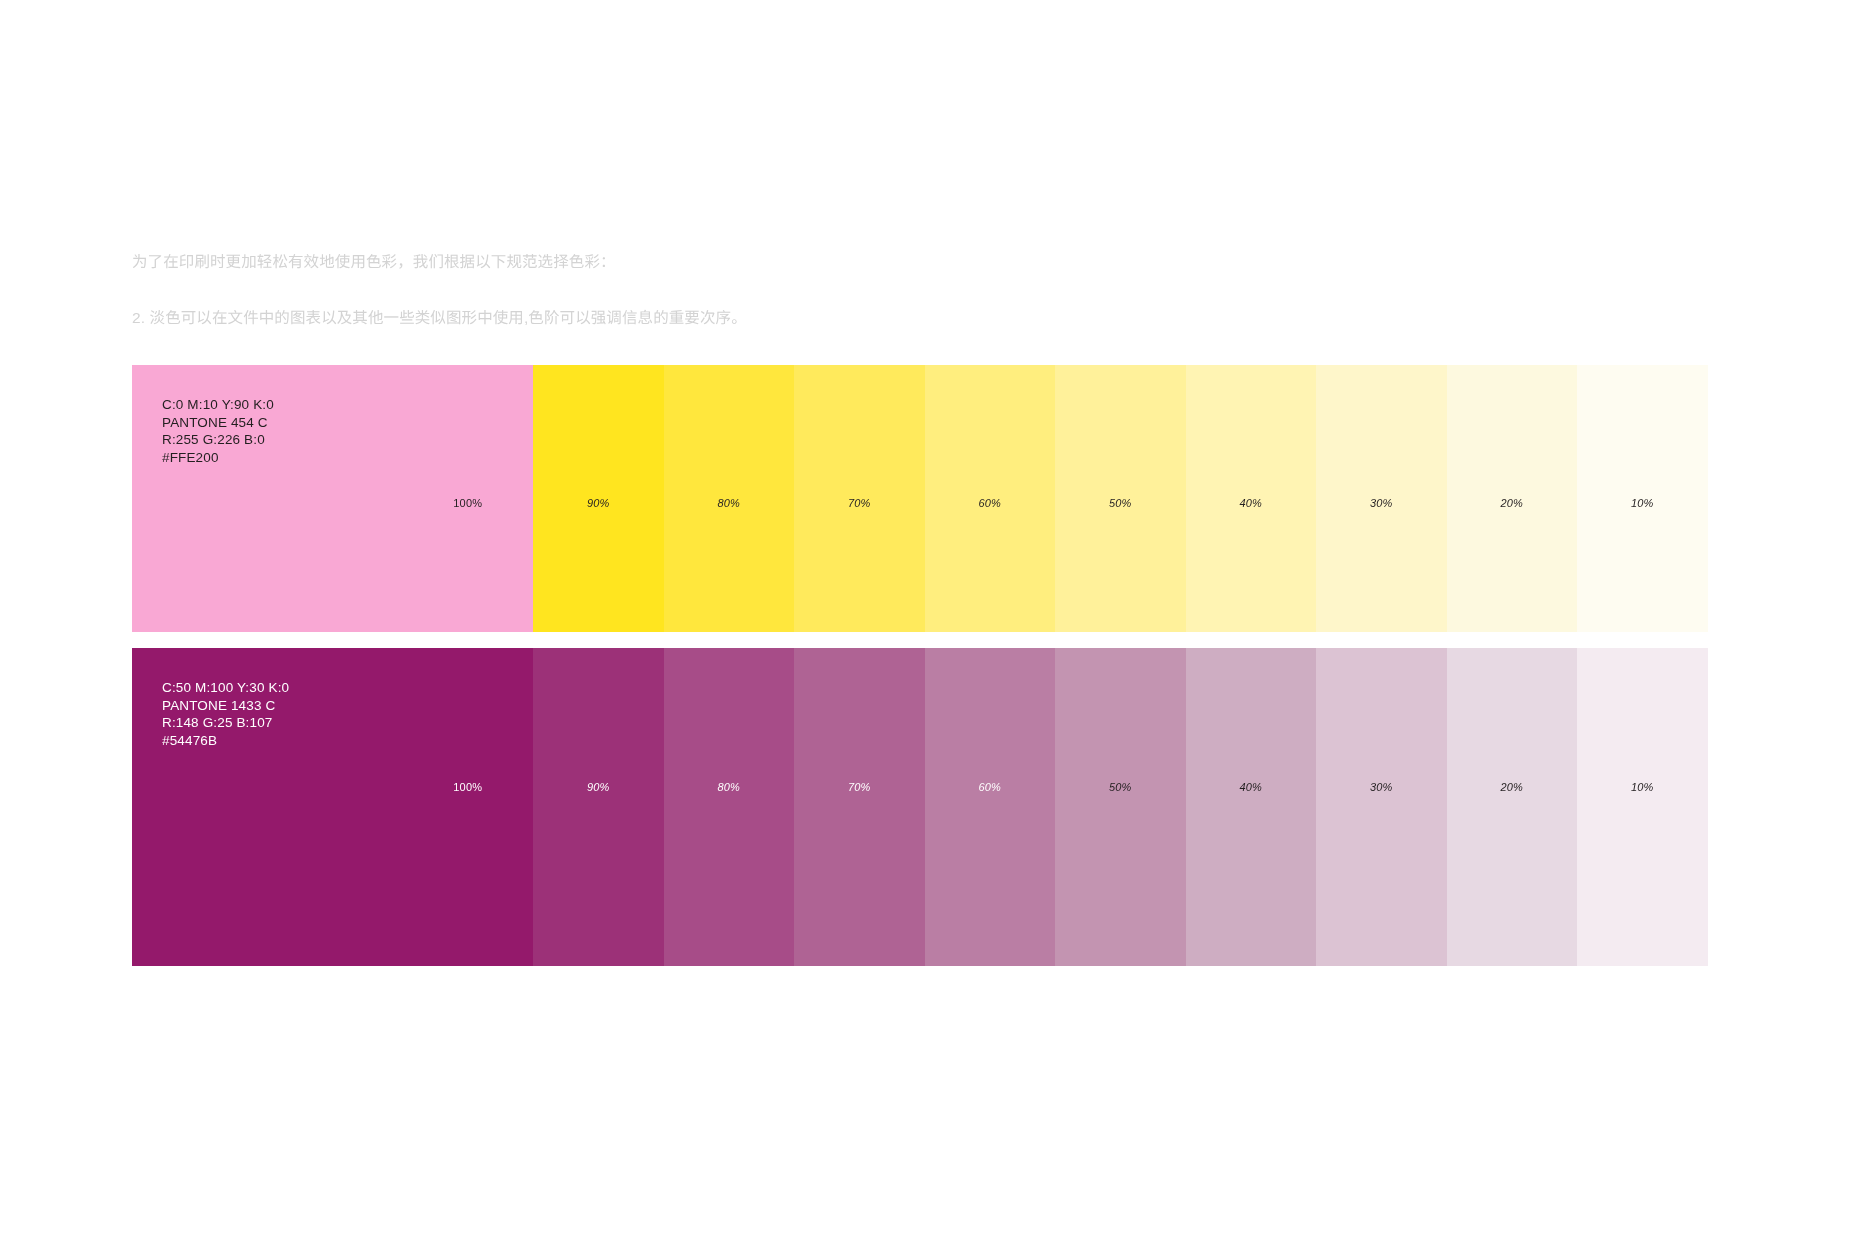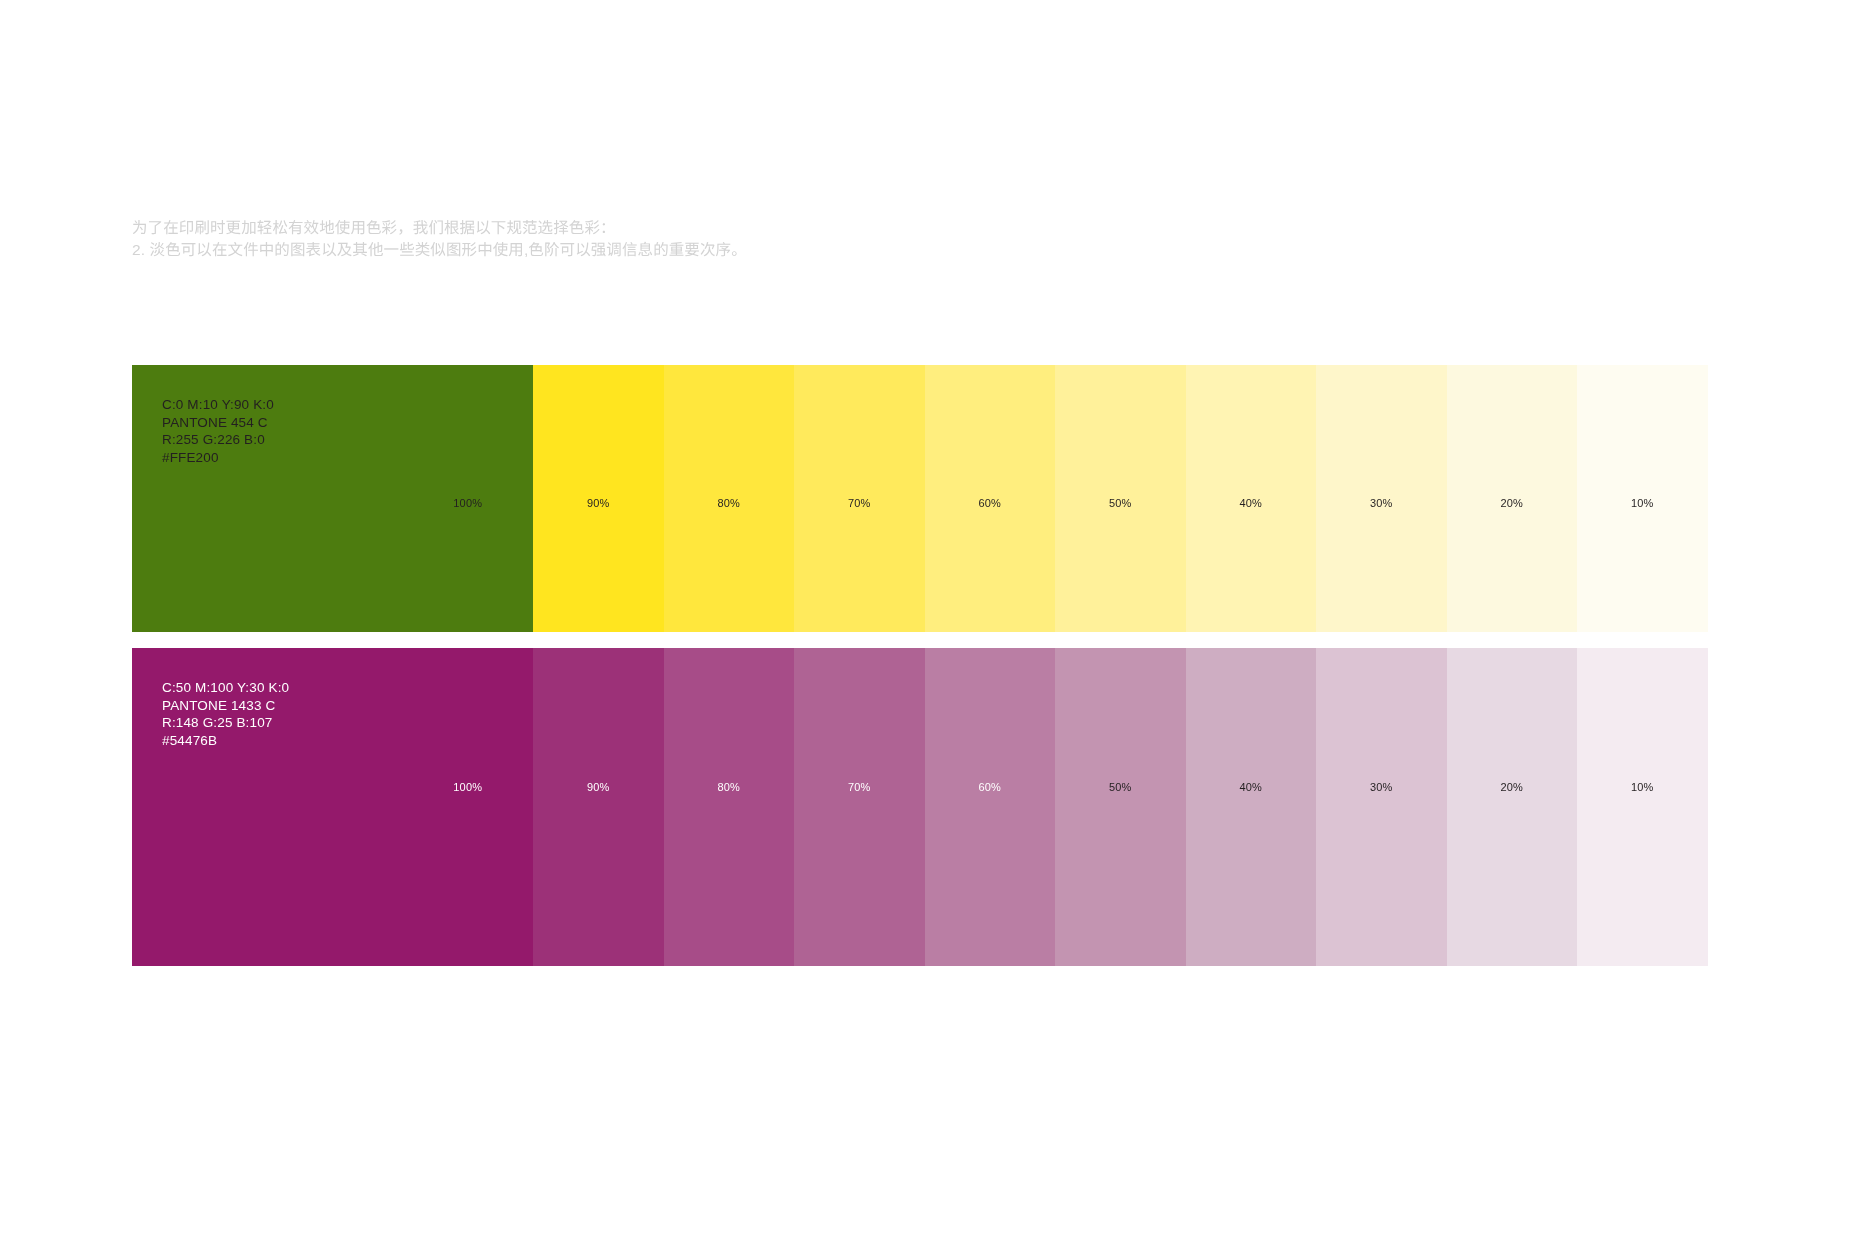--- a/index.html
+++ b/index.html
@@ -23,20 +23,21 @@
     left: 132px;
     top: 217px;
     width: 1000px;
   }
   .guidelines .gl-line {
     color: #d3d3d3;
     font-size: 15.5px;
     line-height: 21.5px;
     letter-spacing: 0.1px;
     white-space: nowrap;
+    margin-top: 34px;
   }
 
   
   .palette {
     position: absolute;
     left: 132px;
     width: 1576px;
   }
   .palette.yellow-bar { top: 365px; height: 267px; }
   .palette.magenta-bar { top: 648px; height: 318px; }
@@ -50,20 +51,21 @@
   .swatch {
     position: relative;
     height: 100%;
     flex: 0 0 auto;
   }
   .swatch.base {
     width: 401px;
   }
   .swatch.tint {
     width: 130.5px;
+    font-style: italic;
   }
 
   
   .swatch-info {
     position: absolute;
     left: 30px;
     top: 31px;
     font-size: 13.5px;
     line-height: 17.5px;
     letter-spacing: 0.15px;
@@ -96,21 +98,21 @@
 </head>
 <body>
 
 <div class="guidelines">
     <div class="gl-line">为了在印刷时更加轻松有效地使用色彩，我们根据以下规范选择色彩：</div>
     <div class="gl-line">2. 淡色可以在文件中的图表以及其他一些类似图形中使用,色阶可以强调信息的重要次序。</div>
   </div>
 
 <div class="palette yellow-bar">
   <div class="swatch-row">
-      <div class="swatch base" style="background: #4d7c0f;">
+      <div class="swatch base" style="background: #f9a8d4;">
         <div class="swatch-info" style="color: rgb(35, 31, 32);">
           <span class="info-line">C:0 M:10 Y:90 K:0</span>
           <span class="info-line">PANTONE 454 C</span>
           <span class="info-line">R:255 G:226 B:0</span>
           <span class="info-line">#FFE200</span>
         </div>
         <div class="swatch-percent txt-dark">100%</div>
       </div>
       <div class="swatch tint" style="background: rgb(255, 229, 31);">
         <div class="swatch-percent txt-dark">90%</div>

